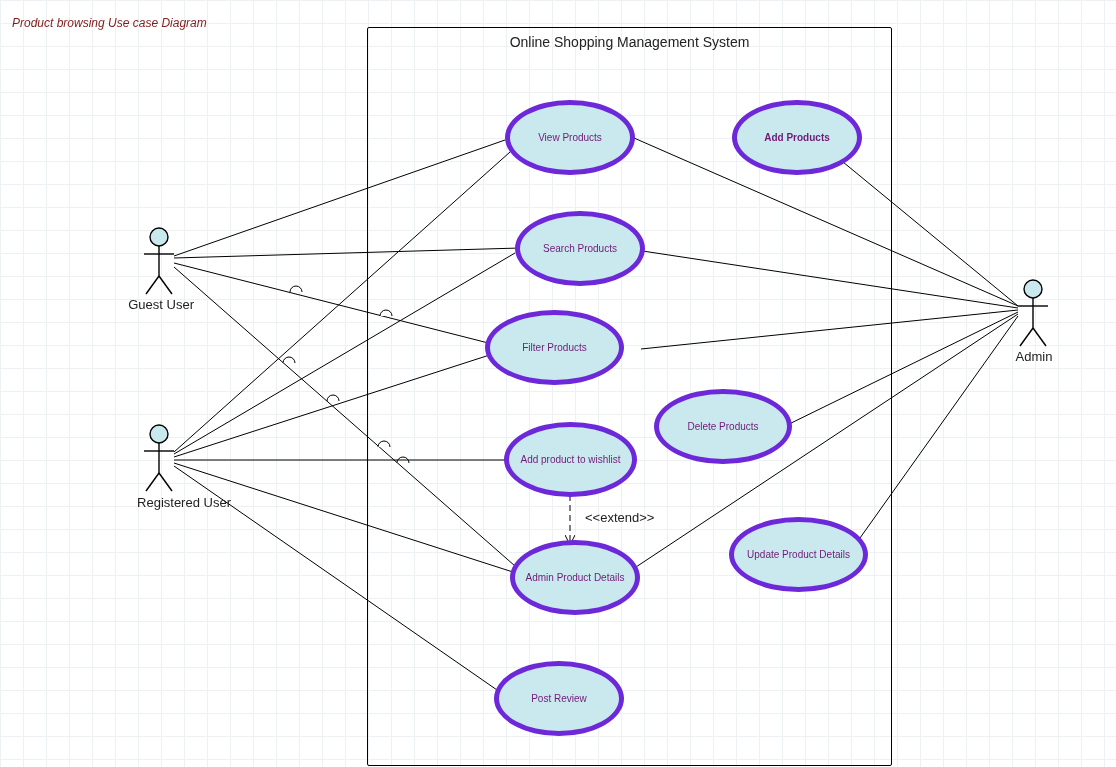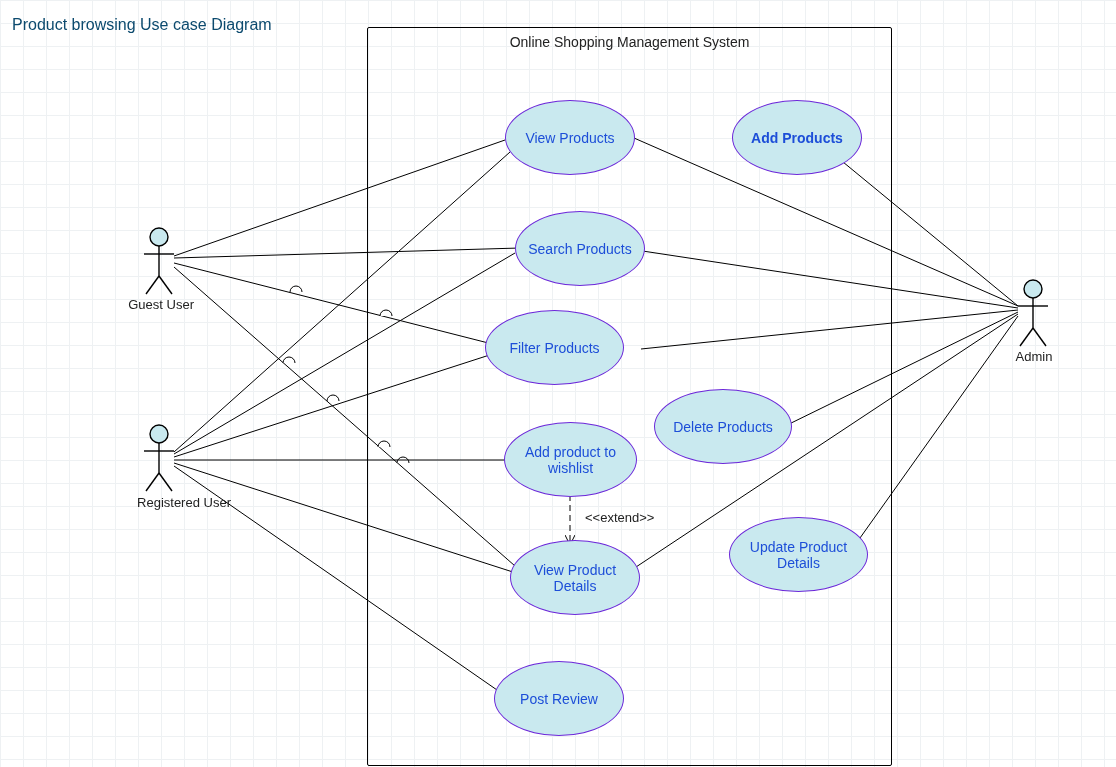--- a/index.html
+++ b/index.html
@@ -14,48 +14,49 @@
     position: absolute;
     inset: 0;
     background-image:
       linear-gradient(to right, #eef1f3 1px, transparent 1px),
       linear-gradient(to bottom, #eef1f3 1px, transparent 1px);
     background-size: 23px 23px;
   }
   svg { position: absolute; top: 0; left: 0; }
   .title {
     position: absolute;
-    font-size: 16px;
-    color: #0c4a6e;
+    font-style: italic;
+    font-size: 12px;
+    color: #7f1d1d;
   }
   .sys-box {
     position: absolute;
     border: 1px solid #000;
     border-radius: 2px;
     background: transparent;
   }
   .sys-title {
     position: absolute;
     top: 6px;
     left: 0; right: 0;
     text-align: center;
     font-size: 14px;
     color: #222;
   }
   .usecase {
     position: absolute;
     background: #c9e9ef;
-    border: 1px solid #6d28d9;
+    border: 5px solid #6d28d9;
     border-radius: 50%;
     display: flex;
     align-items: center;
     justify-content: center;
     text-align: center;
-    font-size: 14px;
-    color: #1d4ed8;
+    font-size: 10px;
+    color: #701a75;
     padding: 0 6px;
     box-sizing: border-box;
   }
   .actor-label {
     position: absolute;
     font-size: 13px;
     color: #222;
     text-align: center;
   }
   .extend-label {
@@ -151,21 +152,21 @@
 <div class="usecase" style="left:515px; top:211px; width:130px; height:75px;">Search Products</div>
 
 <div class="usecase" style="left:485px; top:310px; width:139px; height:75px;">Filter Products</div>
 
 <div class="usecase" style="left:654px; top:389px; width:138px; height:75px;">Delete Products</div>
 
 <div class="usecase" style="left:504px; top:422px; width:133px; height:75px;">Add product to wishlist</div>
 
 <div class="usecase" style="left:729px; top:517px; width:139px; height:75px;text-align:center;">Update Product Details</div>
 
-<div class="usecase" style="left:510px; top:540px; width:130px; height:75px;">View Product Details</div>
+<div class="usecase" style="left:510px; top:540px; width:130px; height:75px;">Admin Product Details</div>
 
 <div class="usecase" style="left:494px; top:661px; width:130px; height:75px;">Post Review</div>
 
 <div class="actor-label" style="left:124px; top:297px; width:70px;text-align:right;">Guest User</div>
 
 <div class="actor-label" style="left:108px; top:495px; width:104px;margin-left:24px;">Registered User</div>
 
 <div class="actor-label" style="left:1012px; top:349px; width:44px;">Admin</div>
 
 <div class="extend-label" style="left:585px; top:510px;">&lt;&lt;extend&gt;&gt;</div>

